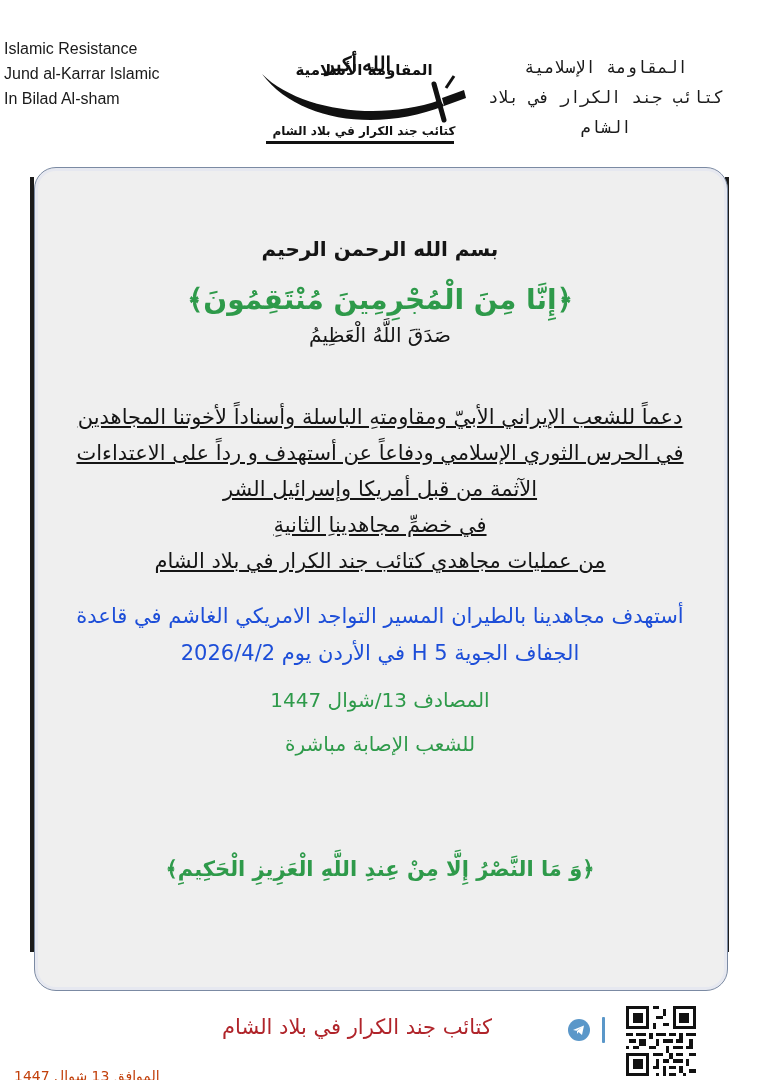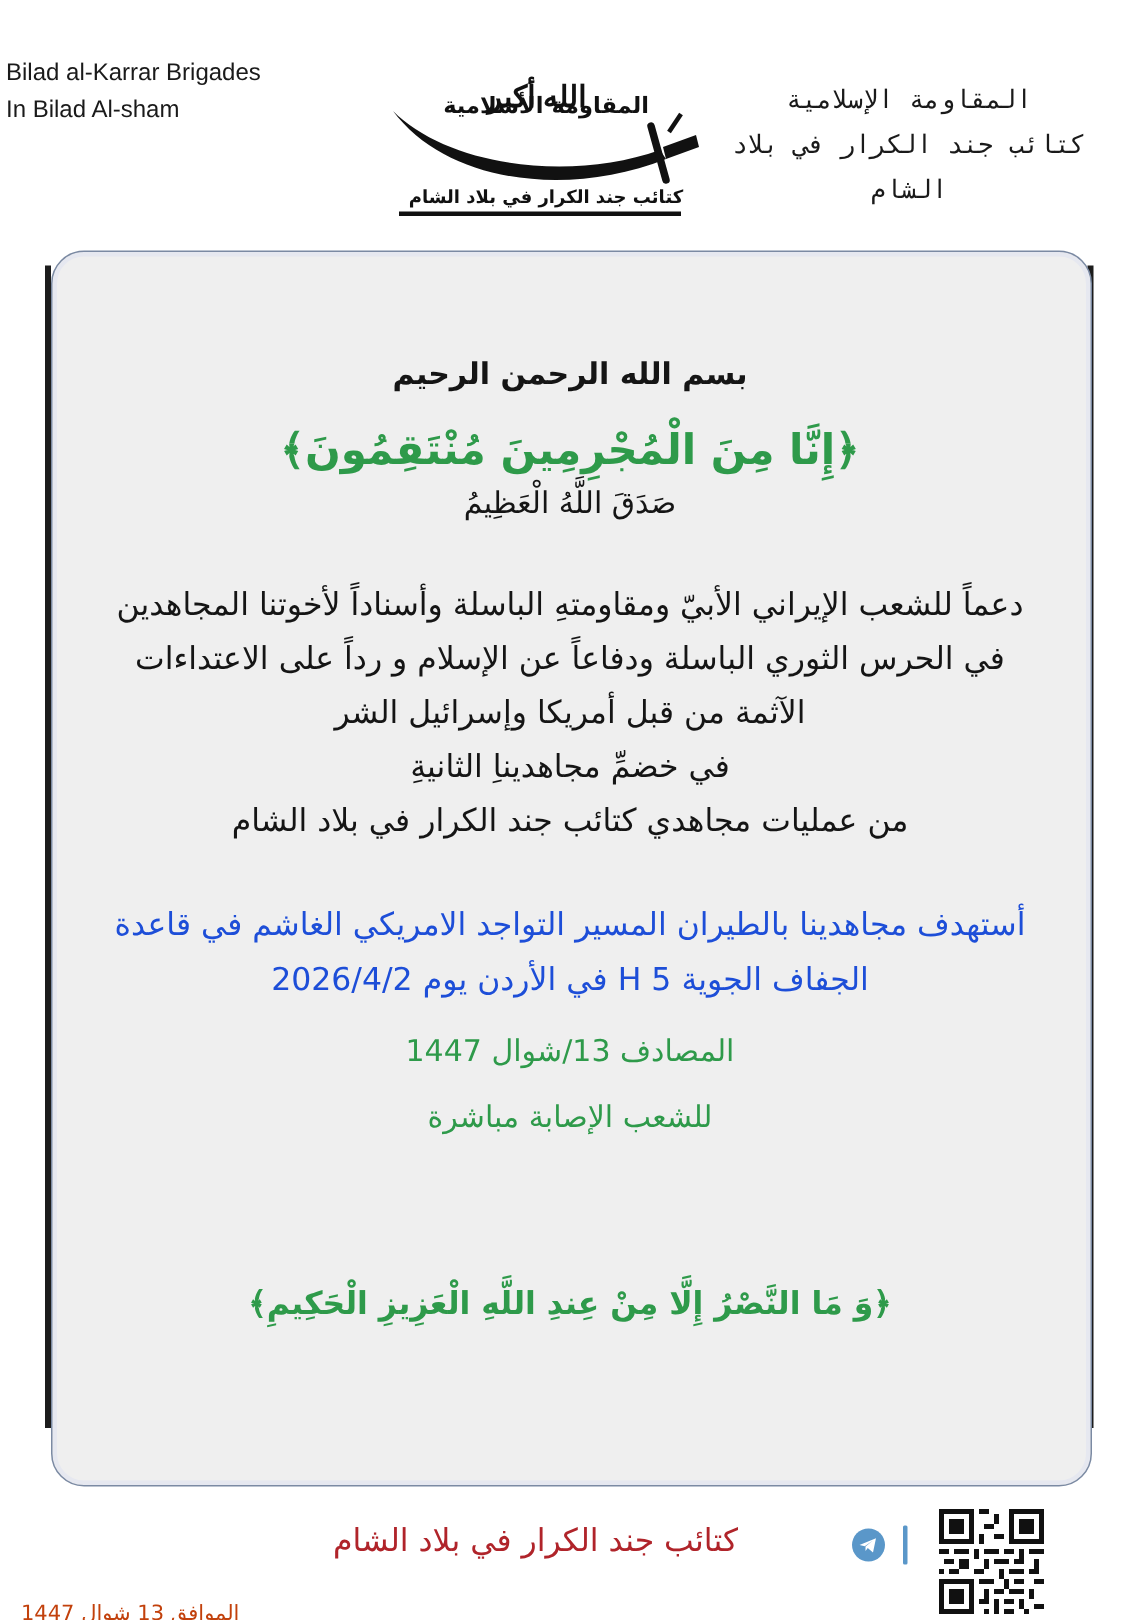--- a/index.html
+++ b/index.html
@@ -25,38 +25,39 @@
   .frame {
     left: 34px; top: 167px; width: 692px; height: 822px;
     background: #efefef; border: 1.5px solid #7b8aa3; border-radius: 22px;
     box-shadow: inset 0 0 0 3px #e6e8f0;
   }
 
   .content { left: 40px; width: 680px; text-align: center; direction: rtl; }
   .basmala { top: 237px; font-size: 20px; font-weight: bold; color: #151515; }
   .verse1 { top: 283px; font-size: 28px; font-weight: bold; color: #2e9a4a; }
   .sadaq { top: 323px; font-size: 20px; color: #151515; }
-  .body-lines { top: 385px; font-size: 21px; line-height: 36px; color: #151515; }
+  .body-lines { top: 399px; font-size: 21px; line-height: 36px; color: #151515; text-decoration: underline; }
   .green-lines { top: 598px; font-size: 21px; line-height: 37px; color: #1d4ed8; }
   .green-date { top: 688px; font-size: 20px; color: #2e9a4a; }
   .green-hit { top: 732px; font-size: 20px; color: #2e9a4a; }
   .verse2 { top: 857px; font-size: 21px; font-weight: bold; color: #2e9a4a; }
 
   
   .footer-date { left: 14px; top: 1068px; font-size: 14px; color: #c2410c; direction: rtl; white-space: nowrap; }
   .footer-title { left: 222px; top: 1015px; font-size: 21px; color: #b0242a; direction: rtl; white-space: nowrap; }
   .tg-icon { left: 568px; top: 1019px; width: 22px; height: 22px; border-radius: 50%; background: #5a97c9; }
   .tg-bar { left: 602px; top: 1017px; width: 3px; height: 26px; background: #5a97c9; border-radius: 1px; }
   .qr { left: 626px; top: 1006px; width: 70px; height: 70px; }
 </style>
 </head>
 <body>
 
 <div class="abs en-header">
-  <div>Bilad al-Karrar Brigades</div>
+  <div>Islamic Resistance</div>
+  <div>Jund al-Karrar Islamic</div>
   <div>In Bilad Al-sham</div>
 </div>
 
 <div class="abs logo">
   <div class="logo-top">المقاومة الأسلامية</div>
   <svg class="logo-sword" viewBox="0 0 212 70">
     <path d="M4 14 C 40 50, 120 62, 182 40 L 186 46 C 120 72, 40 62, 4 14 Z" fill="#111"></path>
     <path d="M176 24 L 186 60" stroke="#111" stroke-width="5" stroke-linecap="round"></path>
     <path d="M184 38 L 206 30 L 208 38 L 186 46 Z" fill="#111"></path>
     <path d="M188 28 L 196 16" stroke="#111" stroke-width="3"></path>
@@ -74,21 +75,21 @@
 <div class="abs frame-bar-l"></div>
 <div class="abs frame-bar-r"></div>
 <div class="abs frame"></div>
 
 <div class="abs content basmala">بسم الله الرحمن الرحيم</div>
 <div class="abs content verse1">﴿إِنَّا مِنَ الْمُجْرِمِينَ مُنْتَقِمُونَ﴾</div>
 <div class="abs content sadaq">صَدَقَ اللَّهُ الْعَظِيمُ</div>
 
 <div class="abs content body-lines">
   <div>دعماً للشعب الإيراني الأبيّ ومقاومتهِ الباسلة وأسناداً لأخوتنا المجاهدين</div>
-  <div>في الحرس الثوري الباسلة ودفاعاً عن الإسلام و رداً على الاعتداءات</div>
+  <div>في الحرس الثوري الإسلامي ودفاعاً عن أستهدف و رداً على الاعتداءات</div>
   <div>الآثمة من قبل أمريكا وإسرائيل الشر</div>
   <div>في خضمِّ مجاهديناِ الثانيةِ</div>
   <div>من عمليات مجاهدي كتائب جند الكرار في بلاد الشام</div>
 </div>
 
 <div class="abs content green-lines">
   <div>أستهدف مجاهدينا بالطيران المسير التواجد الامريكي الغاشم في قاعدة</div>
   <div>الجفاف الجوية H 5 في الأردن يوم 2026/4/2</div>
 </div>
 

